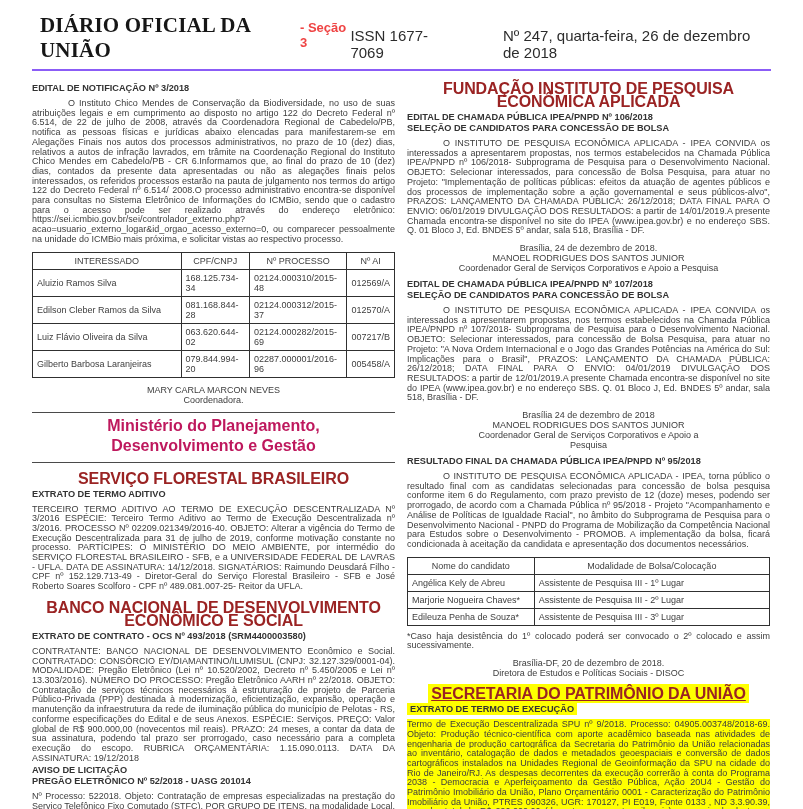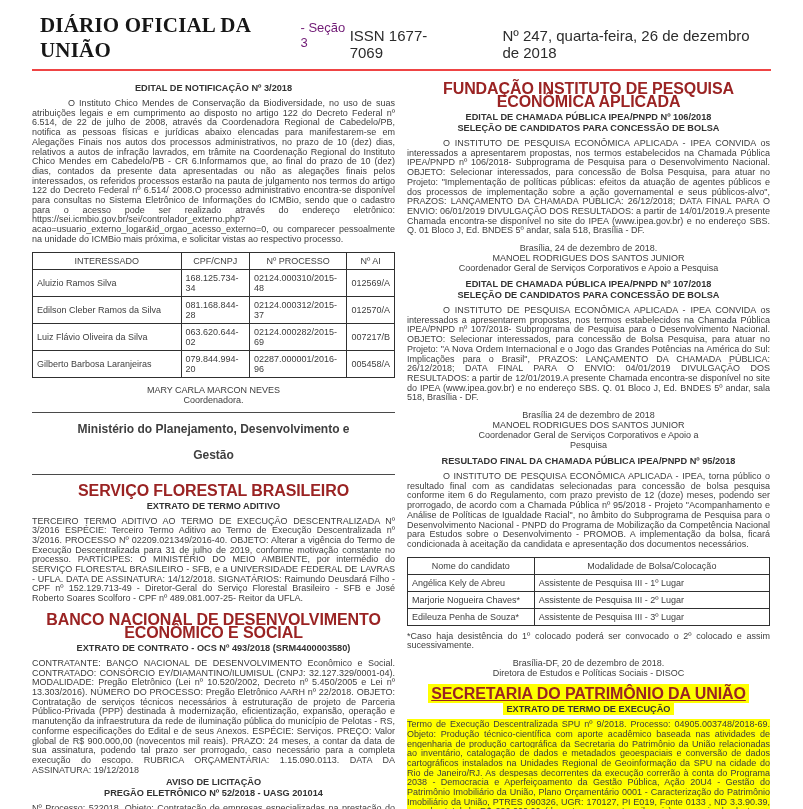--- a/index.html
+++ b/index.html
@@ -2,43 +2,43 @@
 <html lang="pt" style="--red: #9a2323; --yellow: #ffff00;"><head>
 <meta charset="utf-8">
 <style>
   * { margin:0; padding:0; box-sizing:border-box; }
   html,body { width:803px; height:809px; overflow:hidden; }
   body { background:#ffffff; font-family:"Liberation Sans", sans-serif; color:#3d3d3d; }
   .page { padding:0 32px; }
 
   
   .masthead { display:flex; justify-content:space-between; align-items:flex-end;
-              border-bottom:2px solid #ef4444; padding:13px 2px 6px 8px; }
+              border-bottom:2px solid #8b5cf6; padding:13px 2px 6px 8px; }
   .mast-left { display:flex; align-items:baseline; gap:7px; }
   .mast-title { font-family:"Liberation Serif", serif; font-weight:bold; font-size:21px;
                 color:#161616; letter-spacing:.2px; }
-  .mast-section { font-weight:normal; font-size:13px; color:#701a75; }
+  .mast-section { font-weight:bold; font-size:13px; color:#ef4444; }
   .mast-right { display:flex; gap:56px; font-size:15px; color:#2c2c2c; padding-bottom:2px; }
 
   
   .columns { display:flex; gap:12px; padding-top:9px; }
   .col { width:363px; font-size:9px; line-height:9.7px; text-align:justify; }
   p.body { overflow-wrap:anywhere; }
   p.ind { text-indent:36px; }
 
   
-  .doc-head { text-align:center; font-weight:bold; font-size:9.2px; line-height:11px;
+  .doc-head { text-align:left; font-weight:bold; font-size:9.2px; line-height:11px;
               color:#333; margin:2px 0 5px; }
   .doc-head.first { margin-top:3px; }
   .org-head { text-align:center; font-weight:bold; font-size:16px; line-height:13px;
               letter-spacing:-.1px; color:var(--red,#9a2323); margin:9px 0 4px; }
   .org-head.first { margin-top:2px; }
   .ministry { border-top:1px solid #4a4a4a; border-bottom:1px solid #4a4a4a;
-              text-align:center; font-weight:bold; font-size:12px; line-height:26px;
-              color:#404040; padding:3px 28px 6px; margin-top:7px; }
+              text-align:center; font-weight:bold; font-size:16px; line-height:20px;
+              color:#be185d; padding:3px 28px 6px; margin-top:7px; }
 
   
   .sig { text-align:center; line-height:10px; margin:7px 0 6px; }
   .sig .gap-top { margin-top:10px; }
   .role-narrow { max-width:252px; margin:0 auto; }
 
   
   table.grid { width:100%; border-collapse:collapse; margin:7px 0 6px; }
   table.grid th, table.grid td { border:1px solid #303030; padding:3px 4px;
               font-size:9px; line-height:10px; text-align:left; font-weight:normal; }

